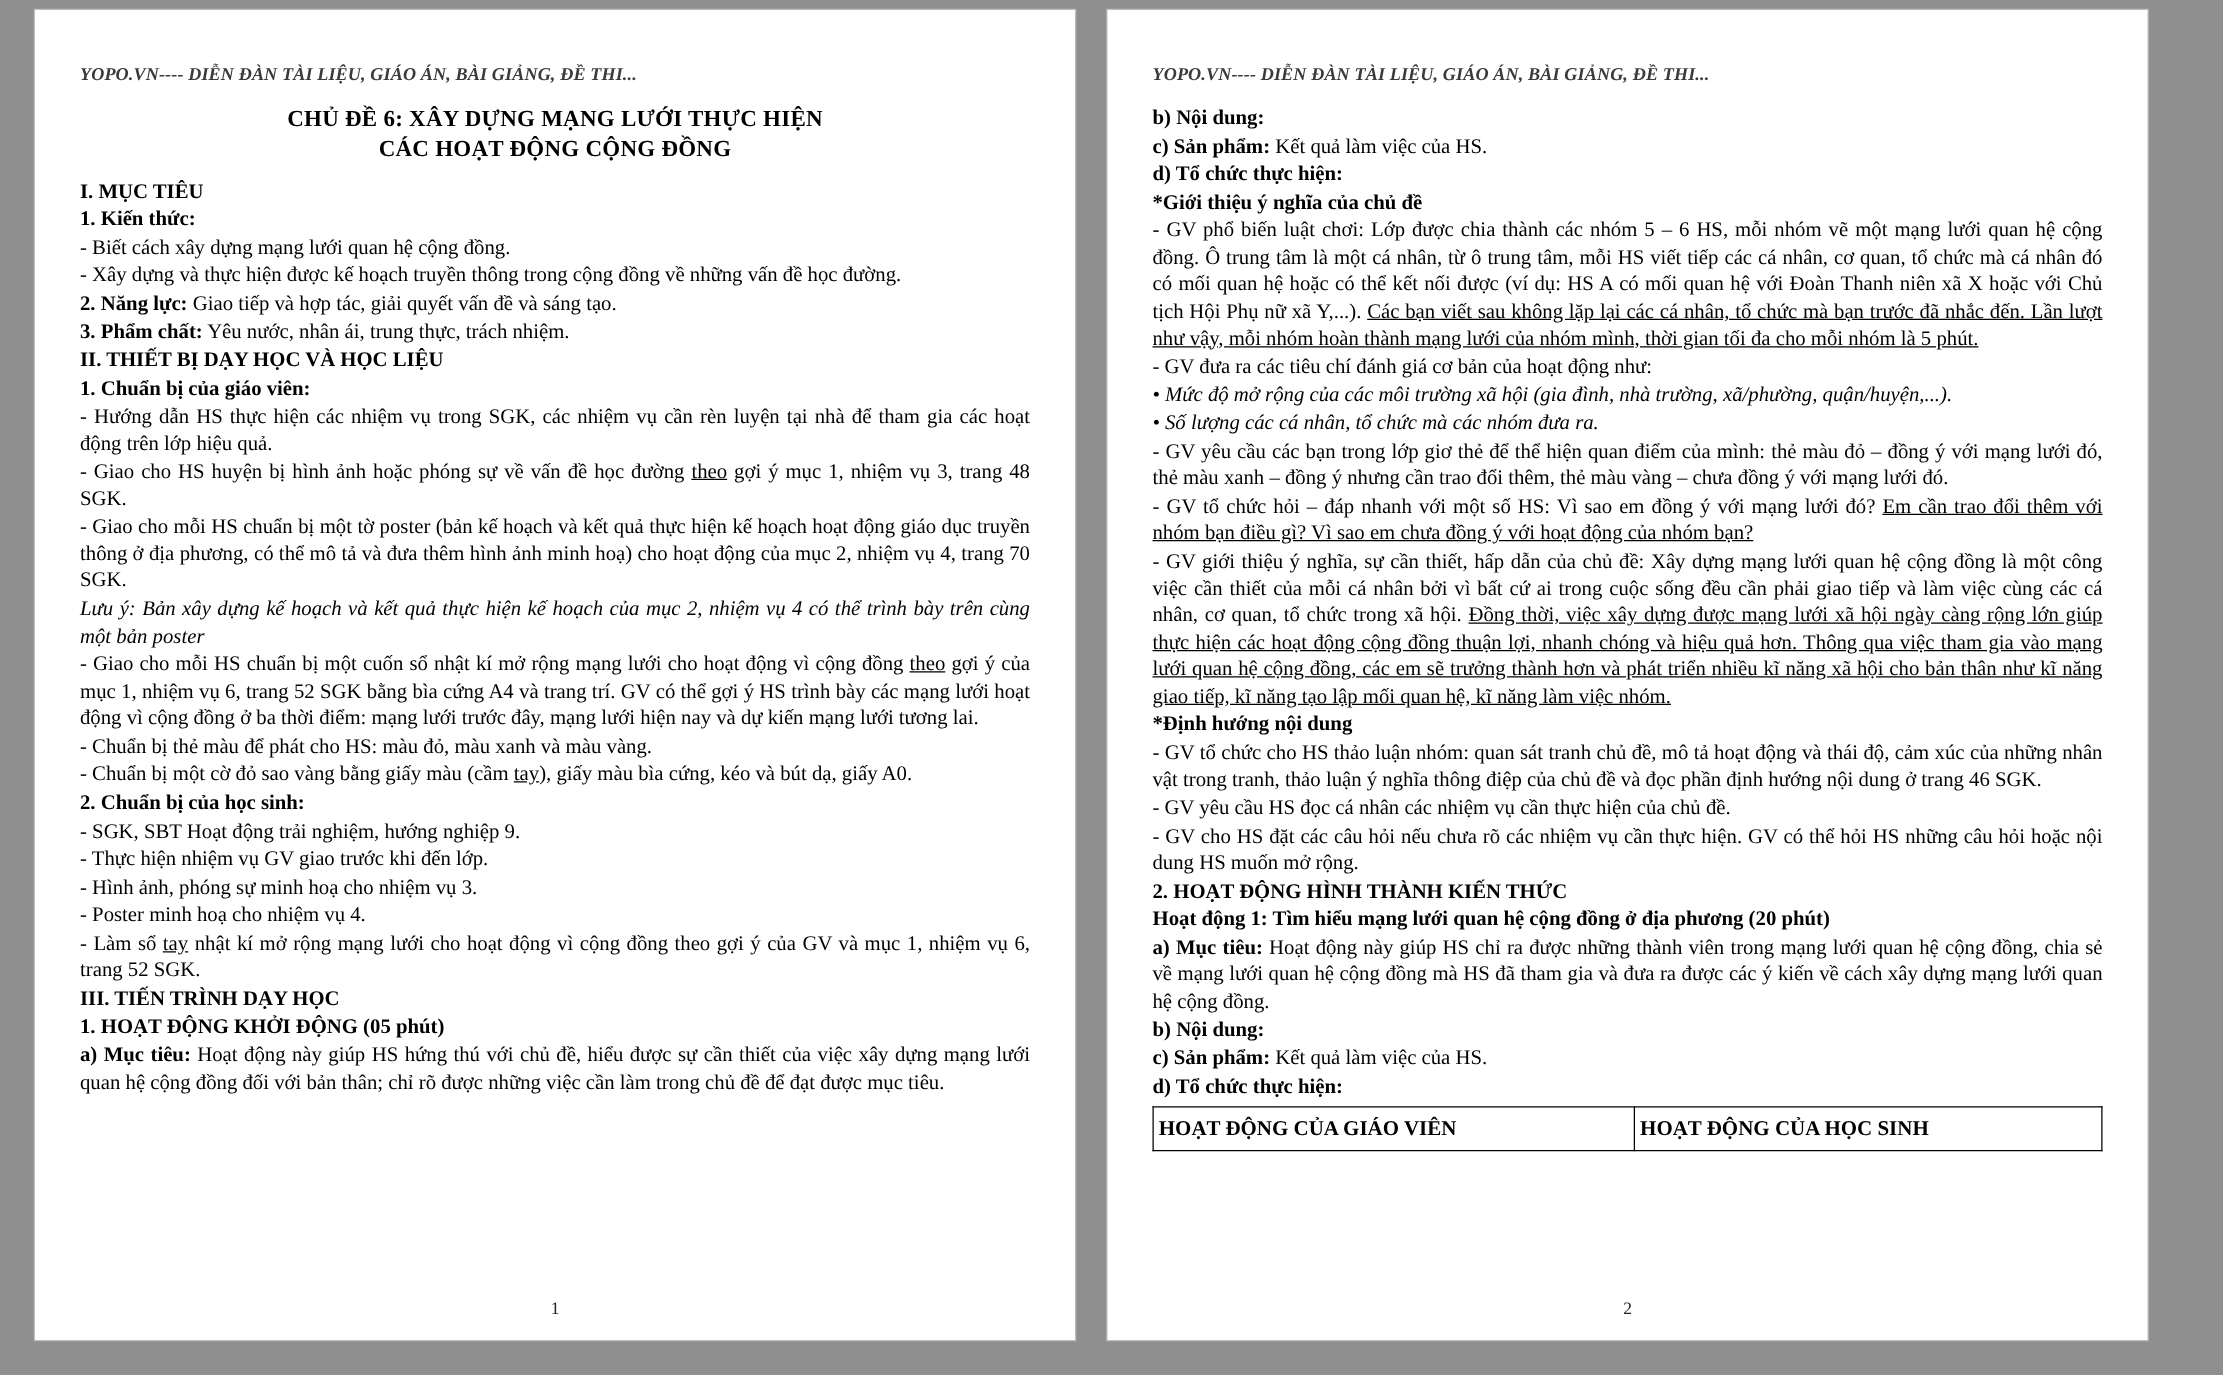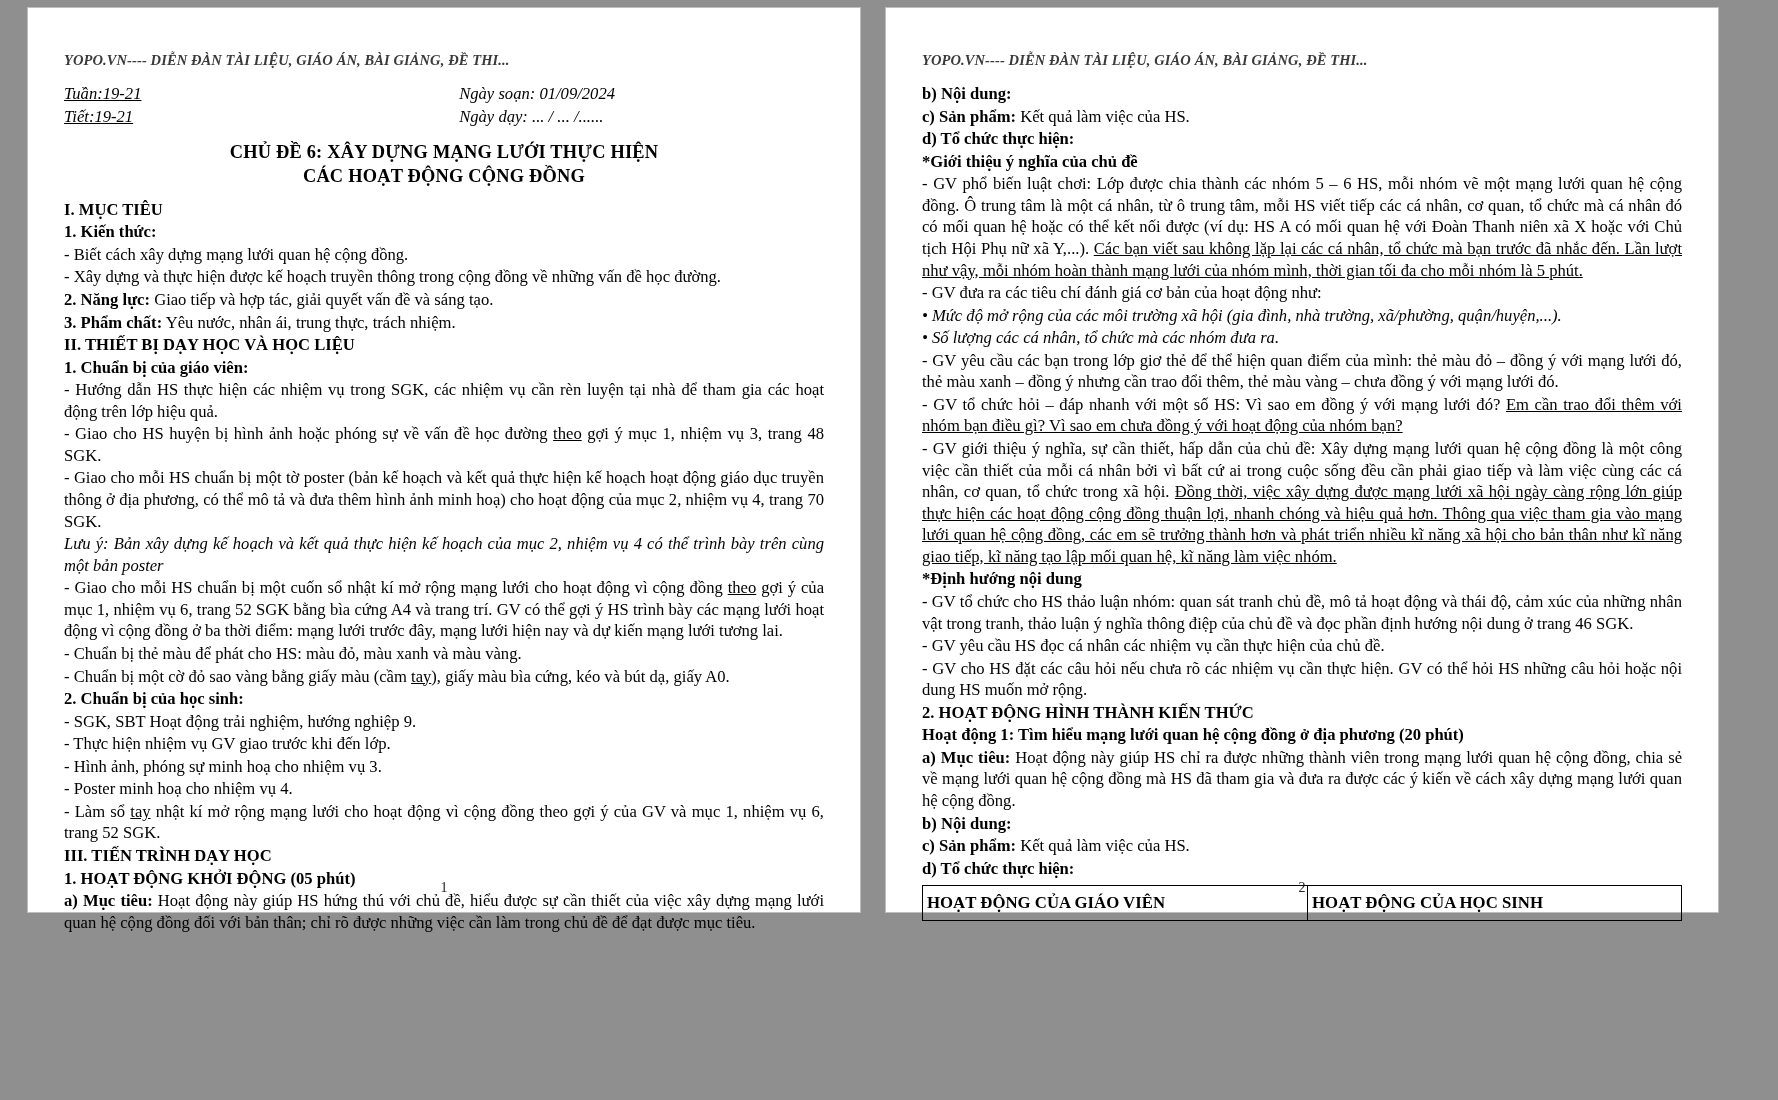--- a/index.html
+++ b/index.html
@@ -3,21 +3,21 @@
 <meta charset="utf-8">
 <style>
   html,body{margin:0;padding:0;}
   body{
     width:1778px;height:1100px;background:#8f8f8f;
     font-family:"Liberation Serif", serif;
     overflow:hidden;
   }
   .spread{display:flex;gap:26px;padding:0 0 0 28px;box-sizing:border-box;height:1100px;}
   .page{
-    background:#ffffff;width:832px;height:904px;margin-top:8px;
+    background:#ffffff;width:832px;height:1064px;margin-top:8px;
     box-sizing:border-box;padding:44px 36px 10px 36px;position:relative;
     box-shadow:0 0 0 1px #bdbdbd;
   }
   .watermark{
     font-style:italic;font-weight:bold;font-size:14.5px;color:#3a3a3a;
     letter-spacing:.1px;margin-bottom:14px;
   }
   .page-num{
     position:absolute;bottom:16px;left:0;width:100%;text-align:center;
     font-size:14px;color:#222;
@@ -41,30 +41,20 @@
   }
 </style>
 </head>
 <body>
 
 <div class="spread">
 
   <div class="page">
     <div class="watermark">YOPO.VN---- DIỄN ĐÀN TÀI LIỆU, GIÁO ÁN, BÀI GIẢNG, ĐỀ THI...</div>
 
-    <div class="row">
-      <div class="col-left">
-        <p class="ital"><span class="u">Tuần:19-21</span></p>
-        <p class="ital"><span class="u">Tiết:19-21</span></p>
-      </div>
-      <div style="width:48%;text-align:left;">
-        <p class="ital">Ngày soạn: 01/09/2024</p>
-        <p class="ital">Ngày dạy: ... / ... /......</p>
-      </div>
-    </div>
 
     <div class="title">
       <span>CHỦ ĐỀ 6: XÂY DỰNG MẠNG LƯỚI THỰC HIỆN</span><br>
       <span>CÁC HOẠT ĐỘNG CỘNG ĐỒNG</span>
     </div>
 
     <p class="b">I. MỤC TIÊU</p>
     <p class="b">1. Kiến thức:</p>
     <p>- Biết cách xây dựng mạng lưới quan hệ cộng đồng.</p>
     <p>- Xây dựng và thực hiện được kế hoạch truyền thông trong cộng đồng về những vấn đề học đường.</p>

